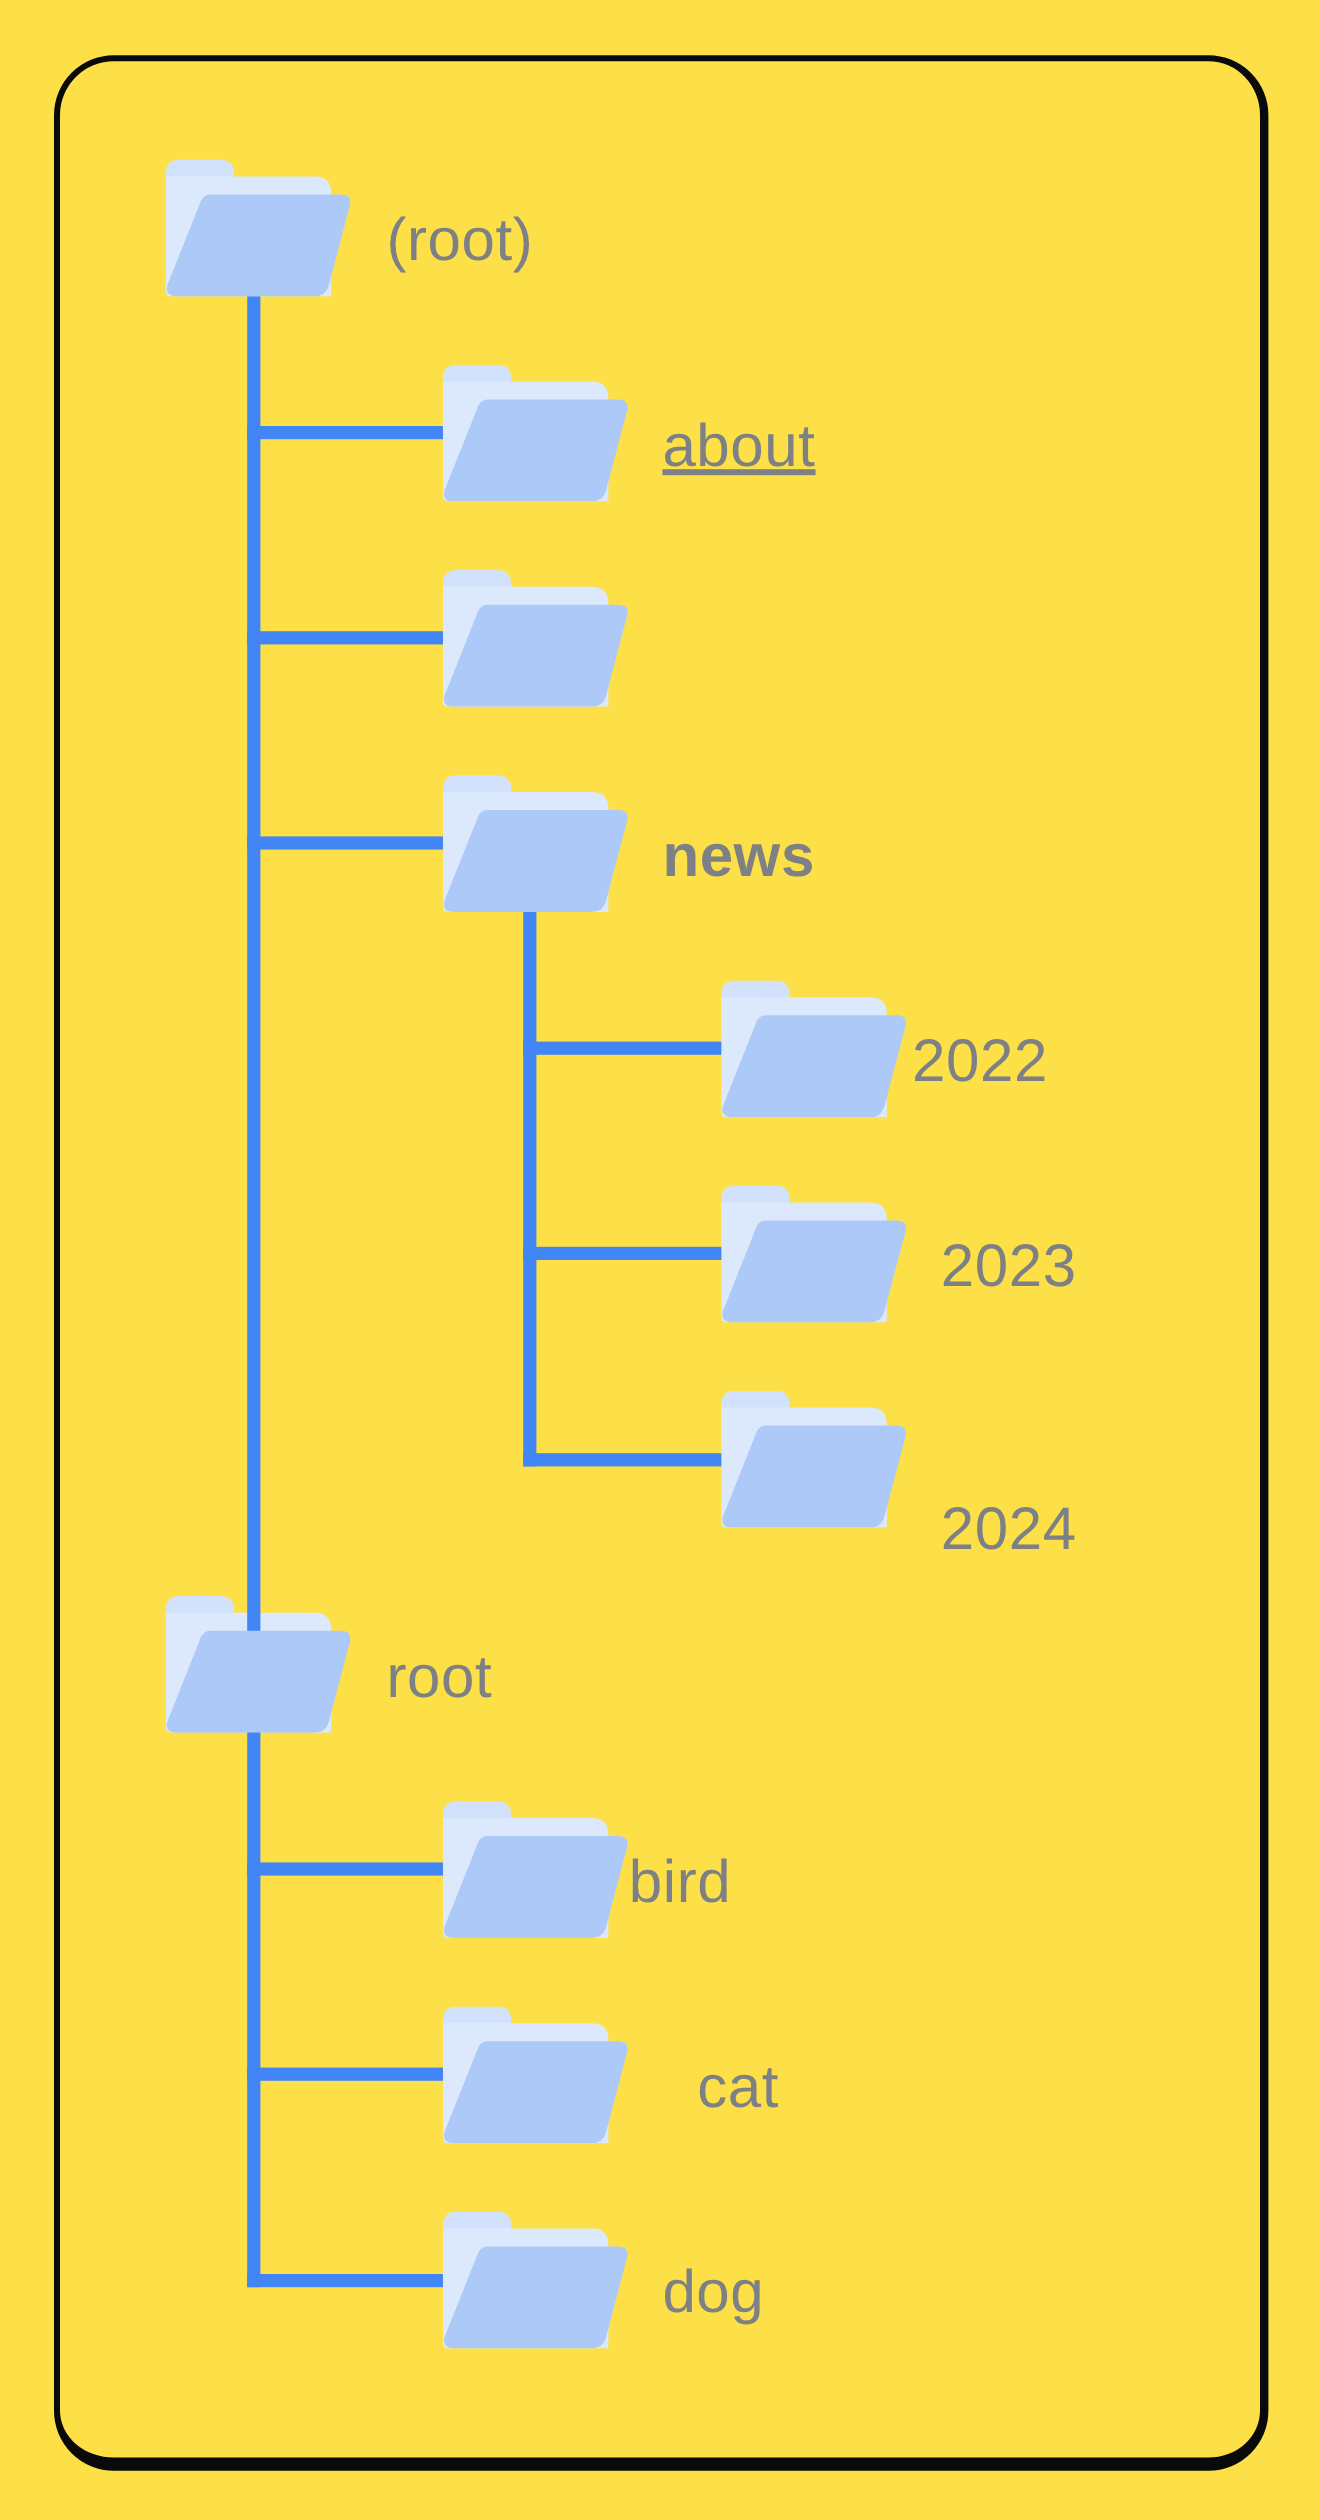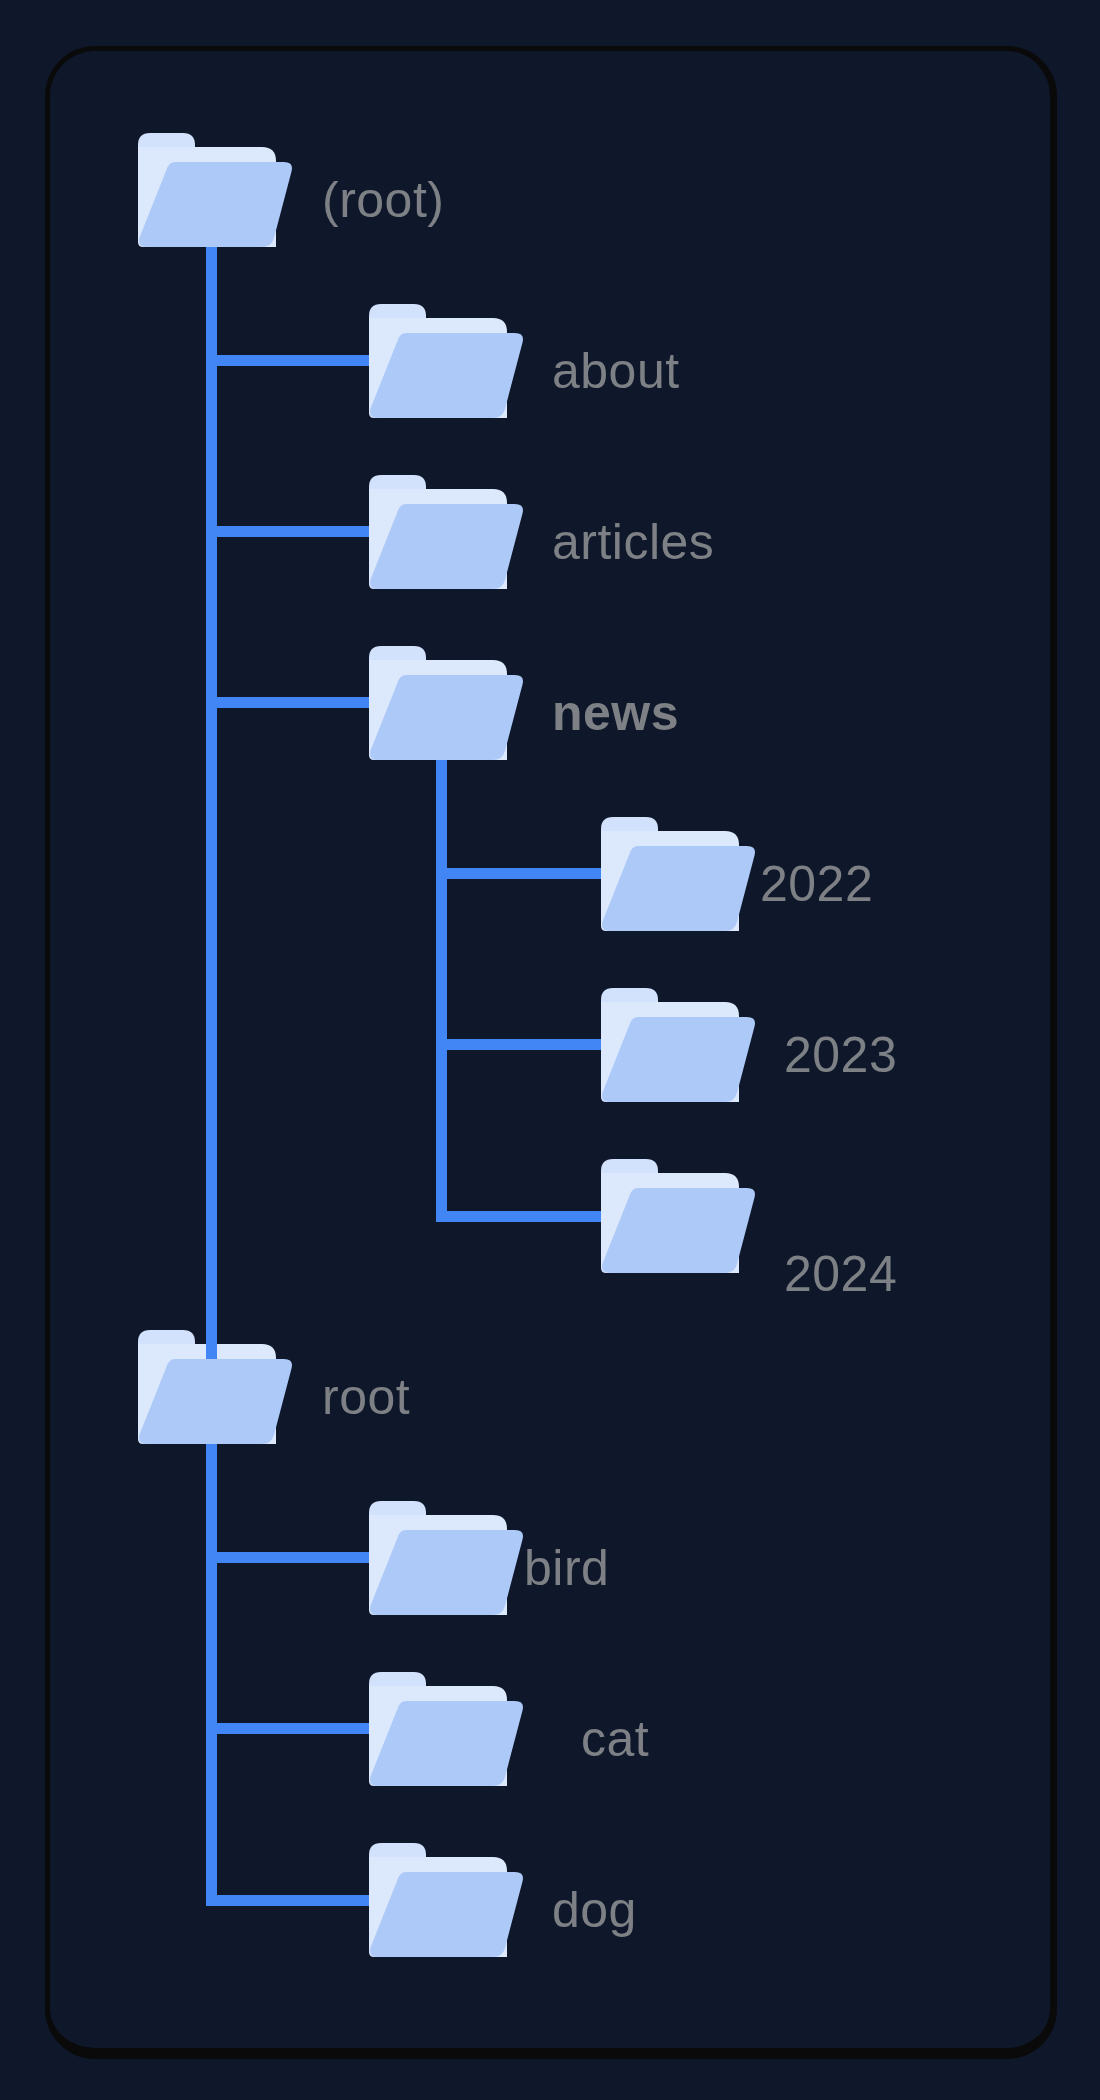--- a/index.html
+++ b/index.html
@@ -5,21 +5,21 @@
   html, body {
     margin: 0;
     padding: 0;
     background: #ffffff;
     font-family: "Liberation Sans", "DejaVu Sans", sans-serif;
   }
   .stage {
     position: relative;
     width: 1100px;
     height: 2100px;
-    background: #0f172a;
+    background: #fde047;
     overflow: hidden;
   }
   .card {
     position: absolute;
     left: 45px;
     top: 46px;
     width: 1012px;
     height: 2013px;
     box-sizing: border-box;
     border: 5px solid #0a0a0a;
@@ -91,27 +91,26 @@
   <svg class="folder" viewBox="0 0 155 114" style="left:138px; top:133px;">
     <use href="#folder-back-shape"></use>
       <use href="#folder-front-shape"></use>
   </svg>
   <div class="node-label" style="left:322px; top:170px;">(root)</div>
 
   <svg class="folder" viewBox="0 0 155 114" style="left:369px; top:304px;">
     <use href="#folder-back-shape"></use>
       <use href="#folder-front-shape"></use>
   </svg>
-  <div class="node-label" style="left:552px; top:341px;">about</div>
+  <div class="node-label" style="left:552px; top:341px;text-decoration:underline;">about</div>
 
   <svg class="folder" viewBox="0 0 155 114" style="left:369px; top:475px;">
     <use href="#folder-back-shape"></use>
       <use href="#folder-front-shape"></use>
   </svg>
-  <div class="node-label" style="left:552px; top:512px;">articles</div>
 
   <svg class="folder" viewBox="0 0 155 114" style="left:369px; top:646px;">
     <use href="#folder-back-shape"></use>
       <use href="#folder-front-shape"></use>
   </svg>
   <div class="node-label" style="left:552px; top:683px;font-weight:bold;">news</div>
 
   <svg class="folder" viewBox="0 0 155 114" style="left:601px; top:817px;">
     <use href="#folder-back-shape"></use>
       <use href="#folder-front-shape"></use>

